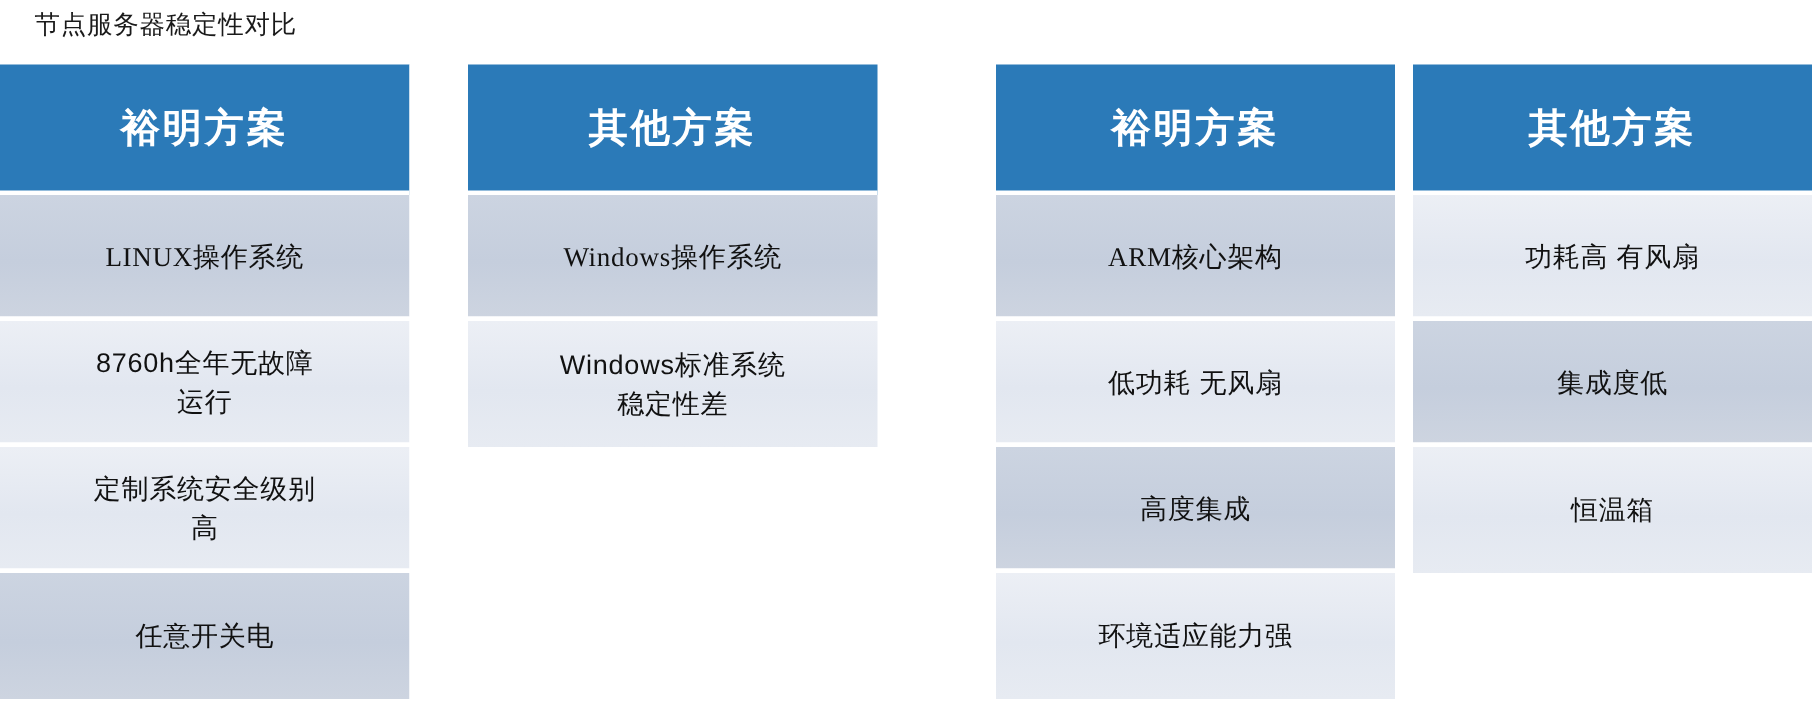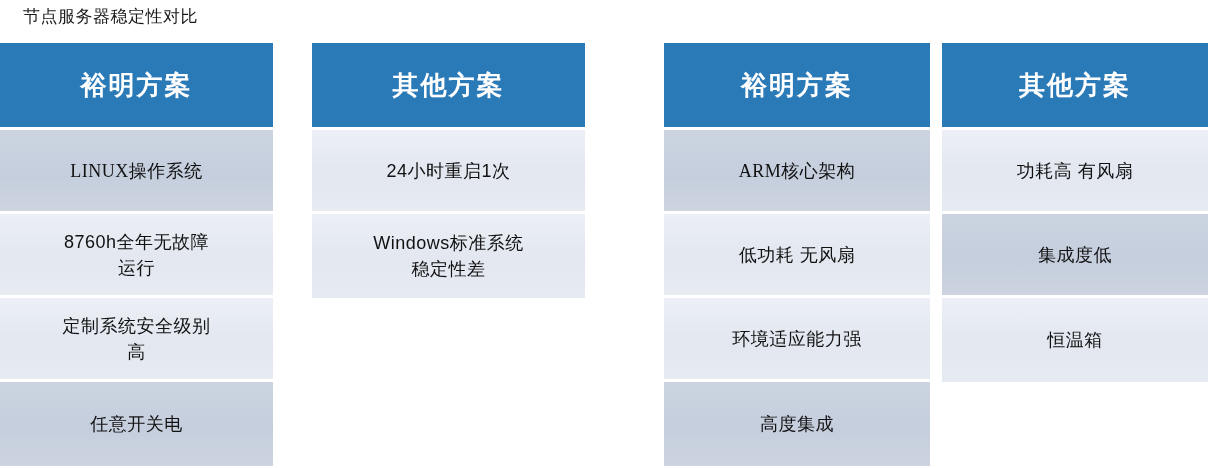--- a/index.html
+++ b/index.html
@@ -118,47 +118,47 @@
         </div>
       <div class="cell body-cell shade-dark">
           <span class="cell-text">任意开关电</span>
         </div>
     </div>
 
     <div class="col-gap"></div>
 
     <div class="col">
       <div class="cell header-cell">其他方案</div>
-      <div class="cell body-cell shade-light">
-          <span class="cell-text">24小时重启1次</span>
+      <div class="cell body-cell shade-dark">
+          <span class="cell-text">Windows操作系统</span>
         </div>
       <div class="cell body-cell shade-light">
           <span class="cell-text">Windows标准系统<br>稳定性差</span>
         </div>
     </div>
 
   </div>
 
   <div class="group-gap"></div>
 
   <div class="table-group group-right">
 
     <div class="col">
       <div class="cell header-cell">裕明方案</div>
       <div class="cell body-cell shade-dark">
           <span class="cell-text">ARM核心架构</span>
         </div>
       <div class="cell body-cell shade-light">
           <span class="cell-text">低功耗 无风扇</span>
         </div>
+      <div class="cell body-cell shade-dark">
+          <span class="cell-text">高度集成</span>
+        </div>
       <div class="cell body-cell shade-light">
           <span class="cell-text">环境适应能力强</span>
-        </div>
-      <div class="cell body-cell shade-dark">
-          <span class="cell-text">高度集成</span>
         </div>
     </div>
 
     <div class="col-gap"></div>
 
     <div class="col">
       <div class="cell header-cell">其他方案</div>
       <div class="cell body-cell shade-light">
           <span class="cell-text">功耗高 有风扇</span>
         </div>

